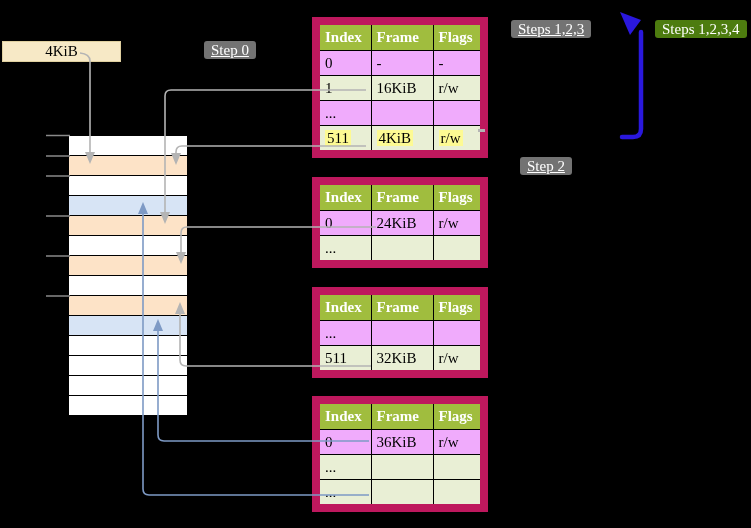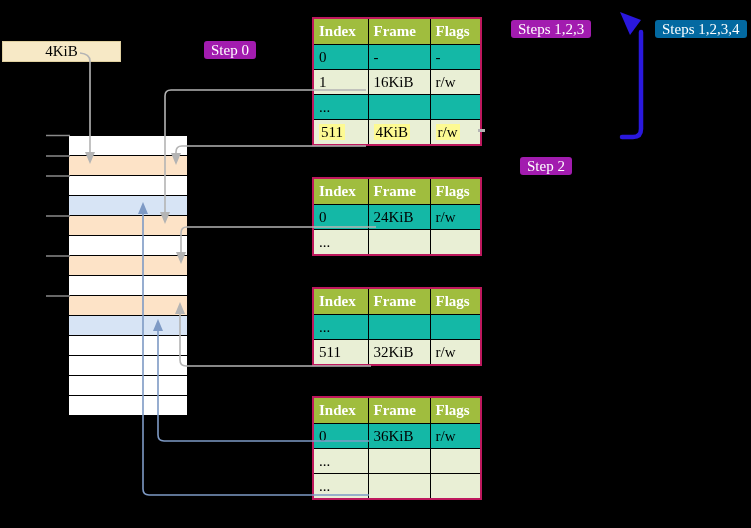--- a/index.html
+++ b/index.html
@@ -11,38 +11,38 @@
   .mem-box{
     position:absolute;left:2px;top:41px;width:117px;height:19px;
     background:#f7e9c6;border:1px solid #e0d0a0;
     color:#000;font-size:15px;line-height:18px;text-align:center;
   }
   
   .badge{
     position:absolute;height:18px;line-height:18px;padding:0 7px;
     color:#fff;font-size:15px;border-radius:3px;white-space:nowrap;
   }
-  .badge.red{background:#a21caf;}
-  .badge.violet{background:#0369a1;}
+  .badge.red{background:#737373;text-decoration:underline;}
+  .badge.violet{background:#4d7c0f;}
   
   .mem-col{
     position:absolute;left:68px;top:135px;width:120px;height:280px;
     border:1px solid #000;box-sizing:border-box;background:#fff;
   }
   .mem-row{height:19px;border-top:1px solid #000;}
   .mem-row:first-child{border-top:none;height:19px;}
   .row-white{background:#ffffff;}
   .row-peach{background:#fde3c7;}
   .row-blue{background:#d7e4f5;}
   
   table.ptable{
     position:absolute;left:312px;width:168px;
-    border-collapse:collapse;background:#14b8a6;
+    border-collapse:collapse;background:#f0abfc;
     font-size:15px;color:#000;table-layout:fixed;
-    border:2px solid #be185d;
+    border:8px solid #be185d;
   }
   table.ptable th{
     background:#a0bd3e;color:#fff;font-weight:bold;text-align:left;
     padding:2px 5px;border:1px solid #000;height:21px;font-size:15px;
   }
   table.ptable td{
     padding:0 5px;border:1px solid #000;height:24px;vertical-align:middle;
   }
   table.ptable tr.alt td{background:#e9efd5;}
   .hl{background:#fdfa93;padding:0 2px;}

